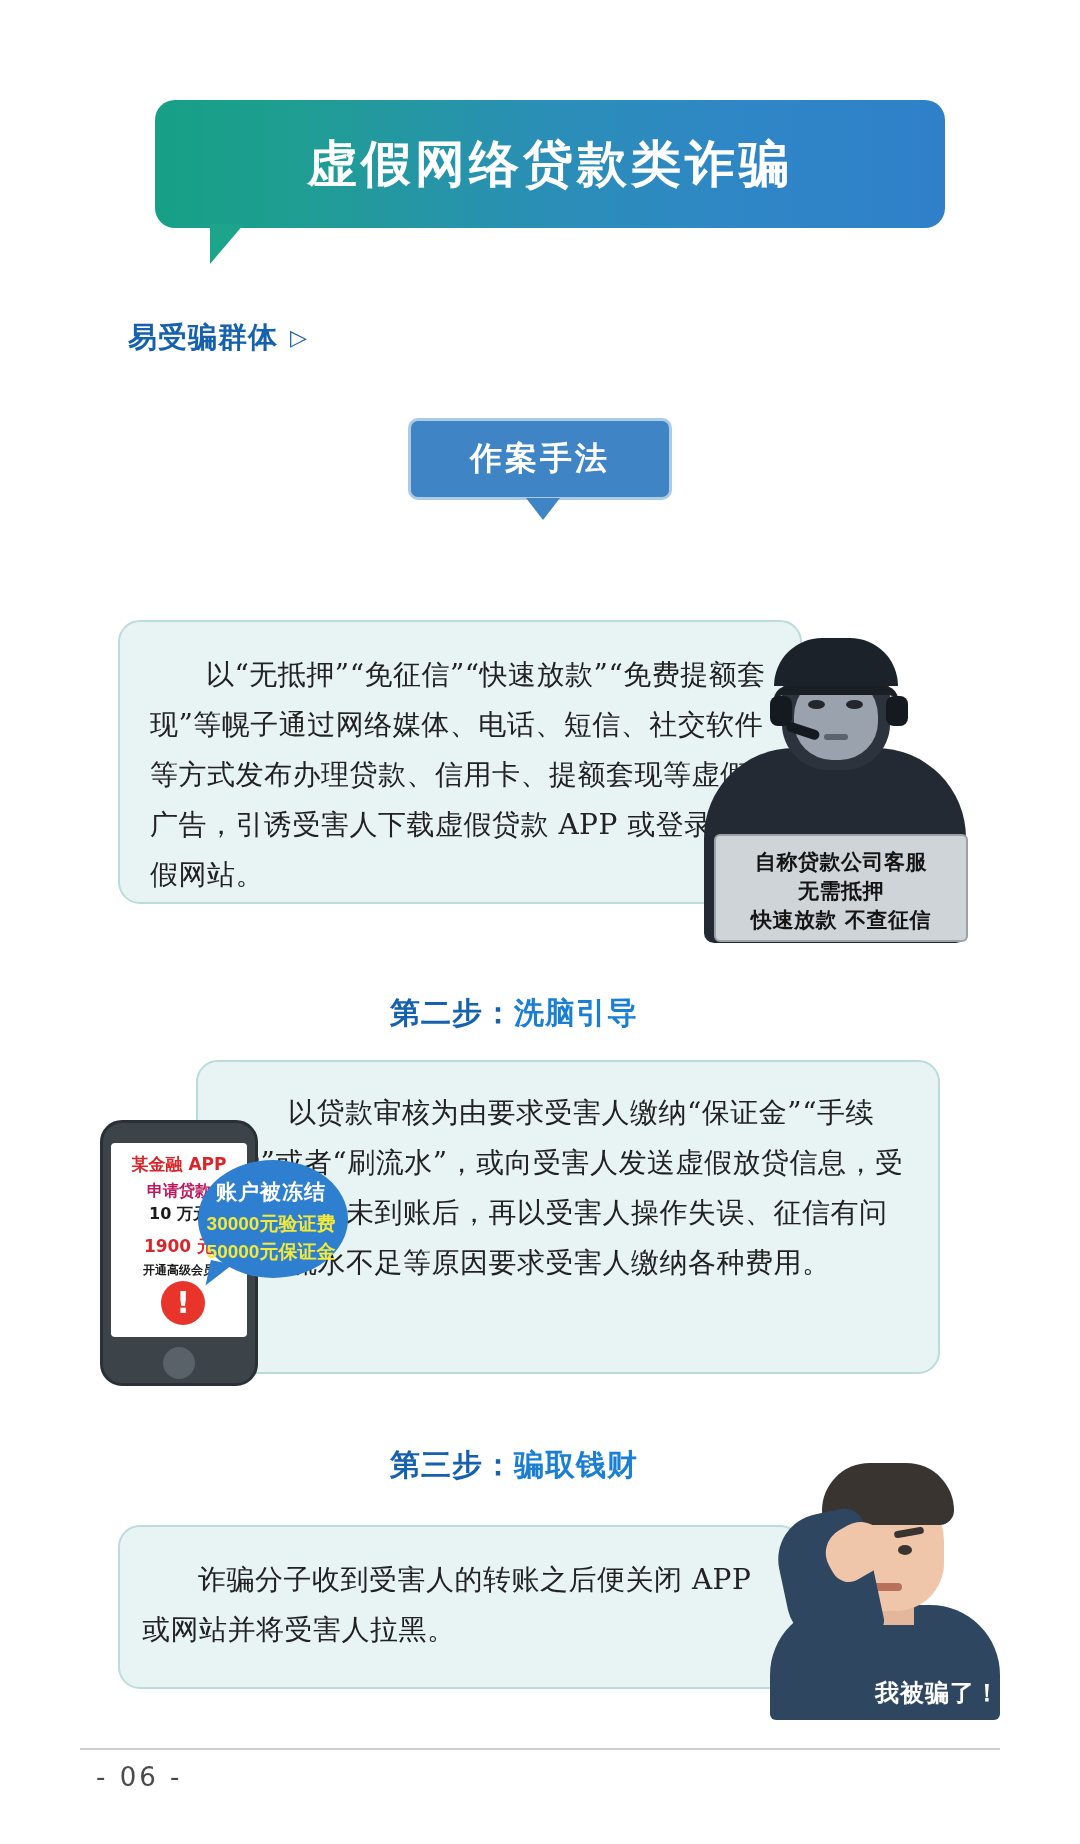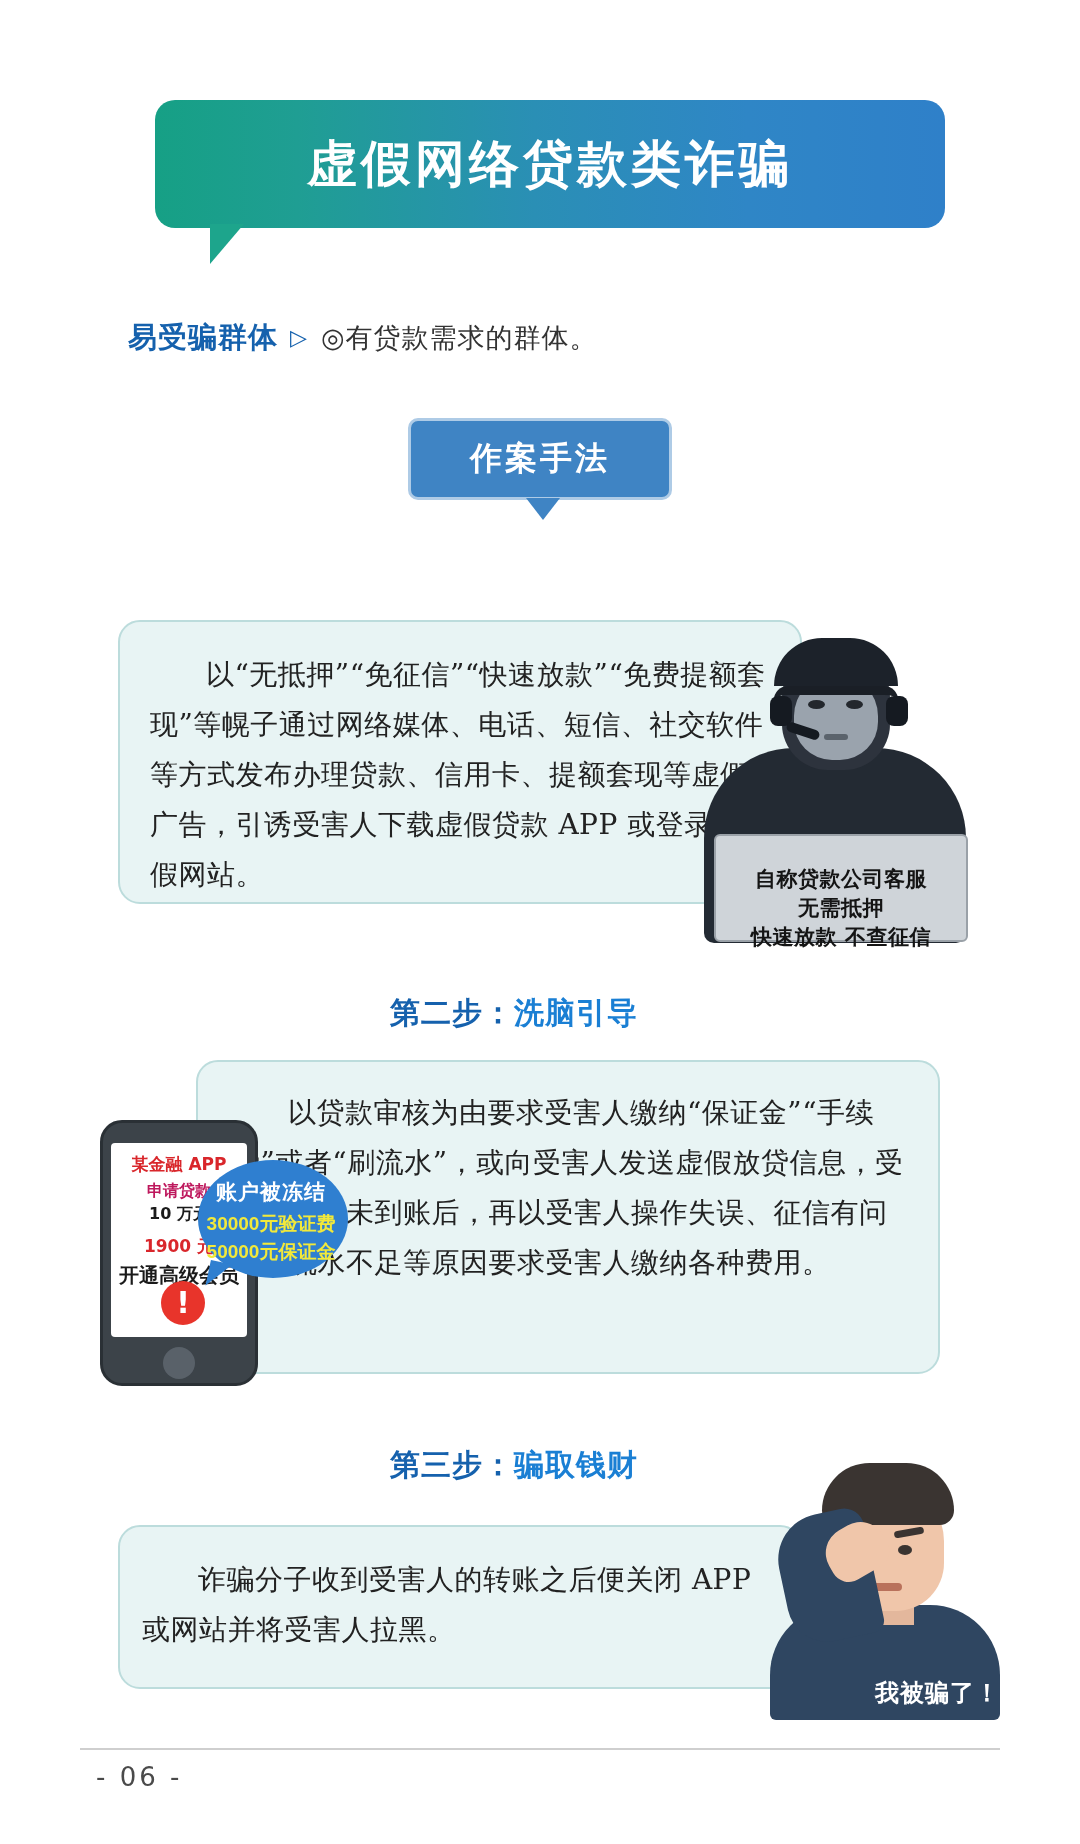--- a/index.html
+++ b/index.html
@@ -240,21 +240,21 @@
   .illu1 .laptop {
     position: absolute;
     left: 24px; top: 196px;
     width: 250px; height: 104px;
     background: #cfd4d9;
     border-radius: 6px;
     border: 2px solid #9aa1a8;
   }
   .illu1 .laptop-lines {
     position: absolute;
-    left: 0; top: 29px;
+    left: 0; top: 12px;
     width: 250px;
     text-align: center;
     font-family: "DejaVu Sans", sans-serif;
     font-weight: bold;
     font-size: 21px;
     color: #141414;
     line-height: 29px;
     letter-spacing: 0.5px;
   }
 
@@ -292,21 +292,21 @@
   .ps-line {
     text-align: center;
     font-family: "DejaVu Sans", sans-serif;
     font-weight: bold;
     letter-spacing: 0;
   }
   .ps-line.t1 { margin-top: 10px; font-size: 17px; color: #d9262b; }
   .ps-line.t2 { margin-top: 5px; font-size: 16px; color: #be185d; }
   .ps-line.t3 { margin-top: 2px; font-size: 16px; color: #1a1a1a; }
   .ps-line.t4 { margin-top: 10px; font-size: 17px; color: #d9262b; }
-  .ps-line.t5 { margin-top: 4px; font-size: 20px; color: #1a1a1a; }
+  .ps-line.t5 { margin-top: 4px; font-size: 12px; color: #1a1a1a; }
   .excl {
     position: absolute;
     left: 50px; top: 138px;
     width: 44px; height: 44px;
     border-radius: 50%;
     background: #e8342b;
     color: #fff;
     font-family: "DejaVu Sans", sans-serif;
     font-weight: bold;
     font-size: 30px;
@@ -455,21 +455,20 @@
   <div class="title-wrap">
     <div class="title-banner">
       <span class="title-text">虚假网络贷款类诈骗</span>
     </div>
     <div class="title-tail"></div>
   </div>
 
   <div class="victim-row">
     <span class="victim-label">易受骗群体</span>
     <span class="victim-arrow">▷</span>
-    <span class="victim-text">◎有贷款需求的群体。</span>
   </div>
 
   <div class="method-wrap">
     <div class="method-banner">
       <span>作案手法</span>
     </div>
     <div class="method-tail"></div>
   </div>
 
   <div class="card" id="step1-card">

